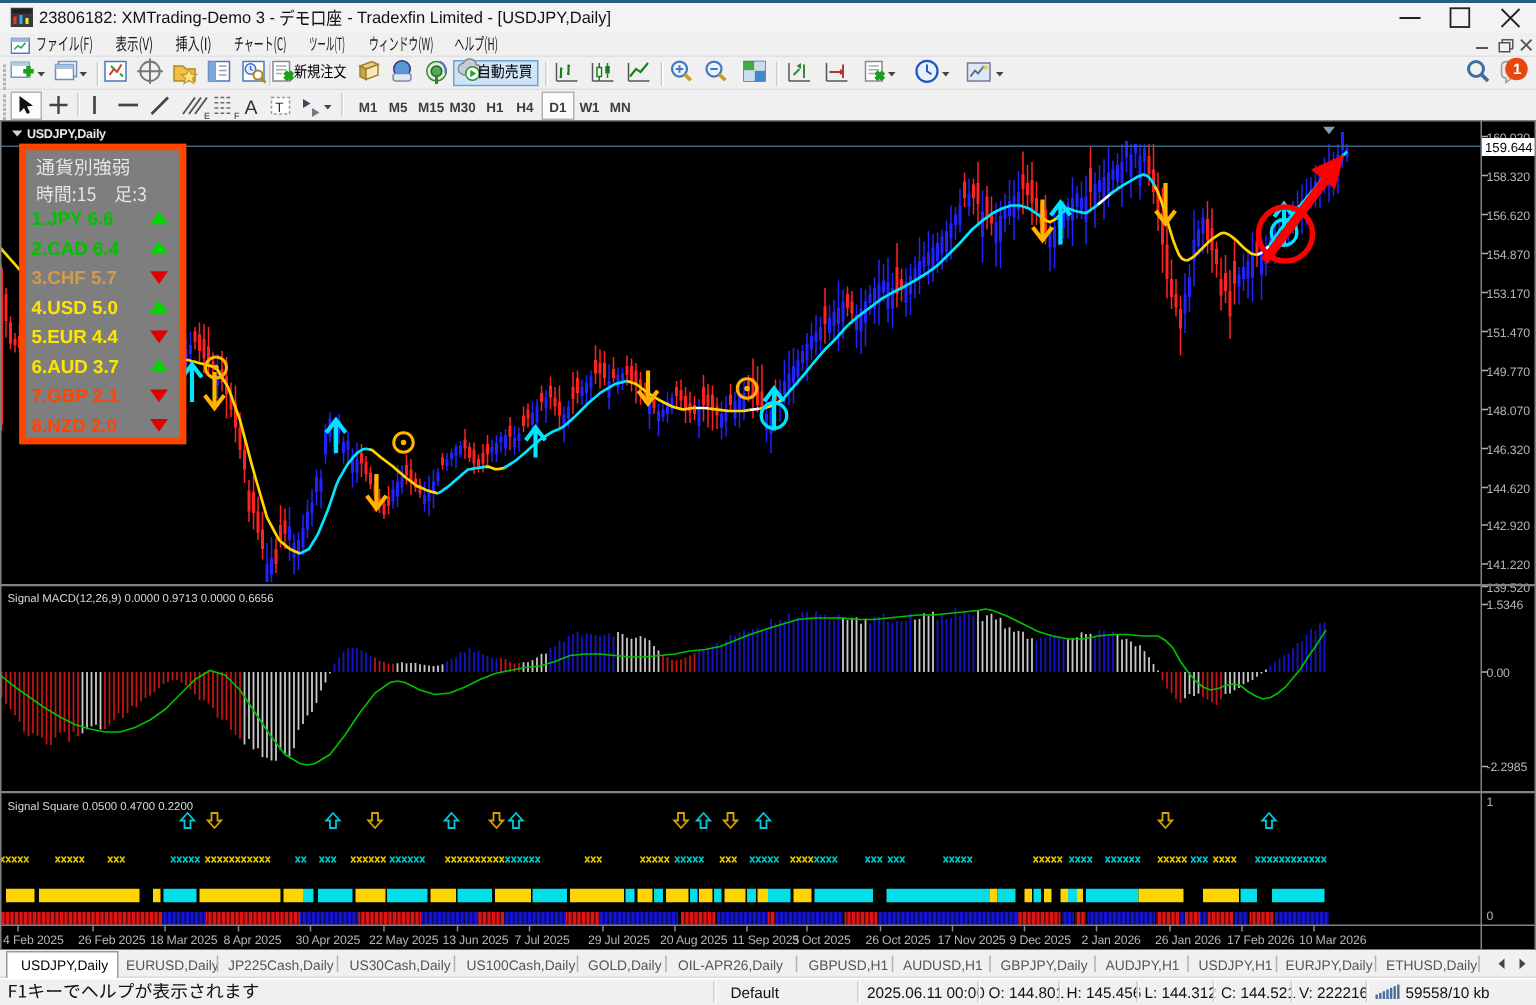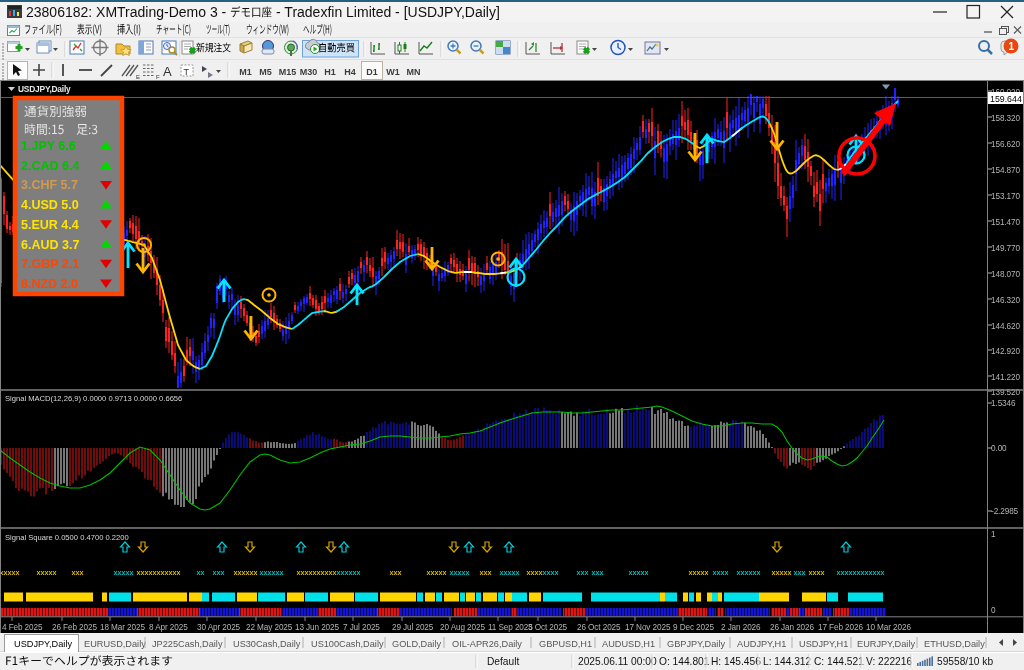--- a/index.html
+++ b/index.html
@@ -2,21 +2,21 @@
 <html><head><meta charset="utf-8"><style>*{margin:0;padding:0;box-sizing:border-box}body{width:1024px;height:670px;overflow:hidden;font-family:"Liberation Sans",sans-serif;background:#f0f0f0;position:relative}</style></head><body>
 <div style="position:absolute;left:0;top:0;width:1024px;height:2px;background:#26607f"></div>
 <div style="position:absolute;left:0;top:2px;width:1024px;height:20px;background:#f3f3f3"></div>
 <svg style="position:absolute;left:7px;top:5px" width="16" height="14">
     <rect x="0" y="0" width="15" height="13" fill="#3a3a3a"></rect>
     <rect x="1" y="1" width="13" height="3" fill="#222"></rect>
     <rect x="2" y="6" width="2" height="5" fill="#e33"></rect>
     <rect x="6" y="5" width="2" height="6" fill="#3ae"></rect>
     <rect x="10" y="7" width="2" height="4" fill="#ee3"></rect>
   </svg>
-<div style="position:absolute;left:26px;top:4px;height:16px;font-size:14px;color:#111;white-space:nowrap"><span style="vertical-align:top;line-height:16px">23806182: XMTrading-Demo 3 - </span><svg width="42" height="16" style="vertical-align:top">
+<div style="position:absolute;left:26px;top:4px;height:16px;font-size:11px;color:#111;white-space:nowrap"><span style="vertical-align:top;line-height:16px">23806182: XMTrading-Demo 3 - </span><svg width="42" height="16" style="vertical-align:top">
       <path d="M2.1 3.7V4.7C2.4 4.7 2.8 4.7 3.1 4.7C3.7 4.7 6.1 4.7 6.7 4.7C7 4.7 7.4 4.7 7.7 4.7V3.7C7.4 3.8 7 3.8 6.7 3.8C6.1 3.8 3.7 3.8 3.1 3.8C2.8 3.8 2.4 3.8 2.1 3.7ZM8.2 2.8 7.7 3C8 3.5 8.3 4.2 8.5 4.7L9.1 4.4C8.9 3.9 8.5 3.2 8.2 2.8ZM9.4 2.3 8.8 2.5C9.1 3 9.5 3.7 9.7 4.2L10.3 3.9C10.1 3.5 9.7 2.7 9.4 2.3ZM0.9 6.7V7.7C1.2 7.7 1.5 7.7 1.8 7.7H4.9C4.9 8.9 4.8 9.9 4.3 10.7C3.9 11.4 3.2 12.1 2.4 12.5L3.1 13.2C4 12.7 4.8 11.8 5.2 11C5.6 10.1 5.8 9 5.8 7.7H8.7C8.9 7.7 9.3 7.7 9.5 7.7V6.7C9.2 6.8 8.9 6.8 8.7 6.8C8.1 6.8 2.4 6.8 1.8 6.8C1.5 6.8 1.2 6.8 0.9 6.7ZM11.7 7.4V8.4C12 8.4 12.4 8.3 12.7 8.3H14.7V11.1C14.7 12 15.2 12.7 16.8 12.7C17.8 12.7 18.8 12.6 19.7 12.6L19.7 11.6C18.8 11.7 17.9 11.7 16.9 11.7C16 11.7 15.6 11.4 15.6 10.8V8.3H19.2C19.4 8.3 19.8 8.3 20 8.4V7.4C19.8 7.4 19.4 7.4 19.2 7.4H15.6V4.9H18.3C18.7 4.9 19 4.9 19.2 4.9V4C19 4 18.7 4 18.3 4C17.6 4 14.1 4 13.3 4C13 4 12.7 4 12.4 4V4.9C12.7 4.9 13 4.9 13.3 4.9H14.7V7.4H12.7C12.4 7.4 12 7.4 11.7 7.4ZM22.3 3.7V13.2H23.2V12.1H29.4V13.1H30.2V3.7ZM23.2 11.2V4.6H29.4V11.2ZM39.4 5.2C39.2 6.7 38.7 7.8 37.9 8.5V5H37.1V9.8H34.2V10.6H37.1V12.4H33.5V13.1H41.5V12.4H37.9V10.6H40.9V9.8H37.9V8.6C38 8.7 38.3 9 38.4 9.1C38.9 8.7 39.2 8.2 39.5 7.5C40.1 8.1 40.7 8.8 41 9.2L41.5 8.6C41.1 8.1 40.4 7.4 39.8 6.8C40 6.3 40.1 5.9 40.1 5.3ZM35.2 5.2C35 6.8 34.5 8 33.6 8.7C33.8 8.9 34.1 9.1 34.2 9.3C34.7 8.8 35.1 8.3 35.3 7.6C35.8 8 36.2 8.6 36.4 8.9L36.9 8.3C36.6 7.9 36.1 7.3 35.6 6.8C35.8 6.4 35.9 5.9 35.9 5.3ZM32.7 3.7V7C32.7 8.8 32.6 11.2 31.8 12.9C32 13 32.3 13.3 32.5 13.4C33.3 11.6 33.5 8.9 33.5 7V4.5H41.5V3.7H37.5V2.4H36.7V3.7Z" fill="#111"></path>
     </svg><span style="vertical-align:top;line-height:16px"> - Tradexfin Limited - [USDJPY,Daily]</span></div>
 <svg style="position:absolute;left:925px;top:4px" width="99" height="16">
     <path d="M8 8 H22" stroke="#222" stroke-width="1.2"></path>
     <rect x="42" y="1.5" width="12.5" height="12.5" fill="none" stroke="#222" stroke-width="1.2"></rect>
     <path d="M76 2 L88 14 M88 2 L76 14" stroke="#222" stroke-width="1.2"></path>
   </svg>
 <div style="position:absolute;left:0;top:22px;width:1024px;height:16px;background:#f0f0f0;border-bottom:1px solid #e2e2e2"></div>
 <svg style="position:absolute;left:7px;top:25px" width="14" height="12">
     <rect x="0.5" y="0.5" width="12" height="10" fill="#fff" stroke="#5a7fae"></rect>

